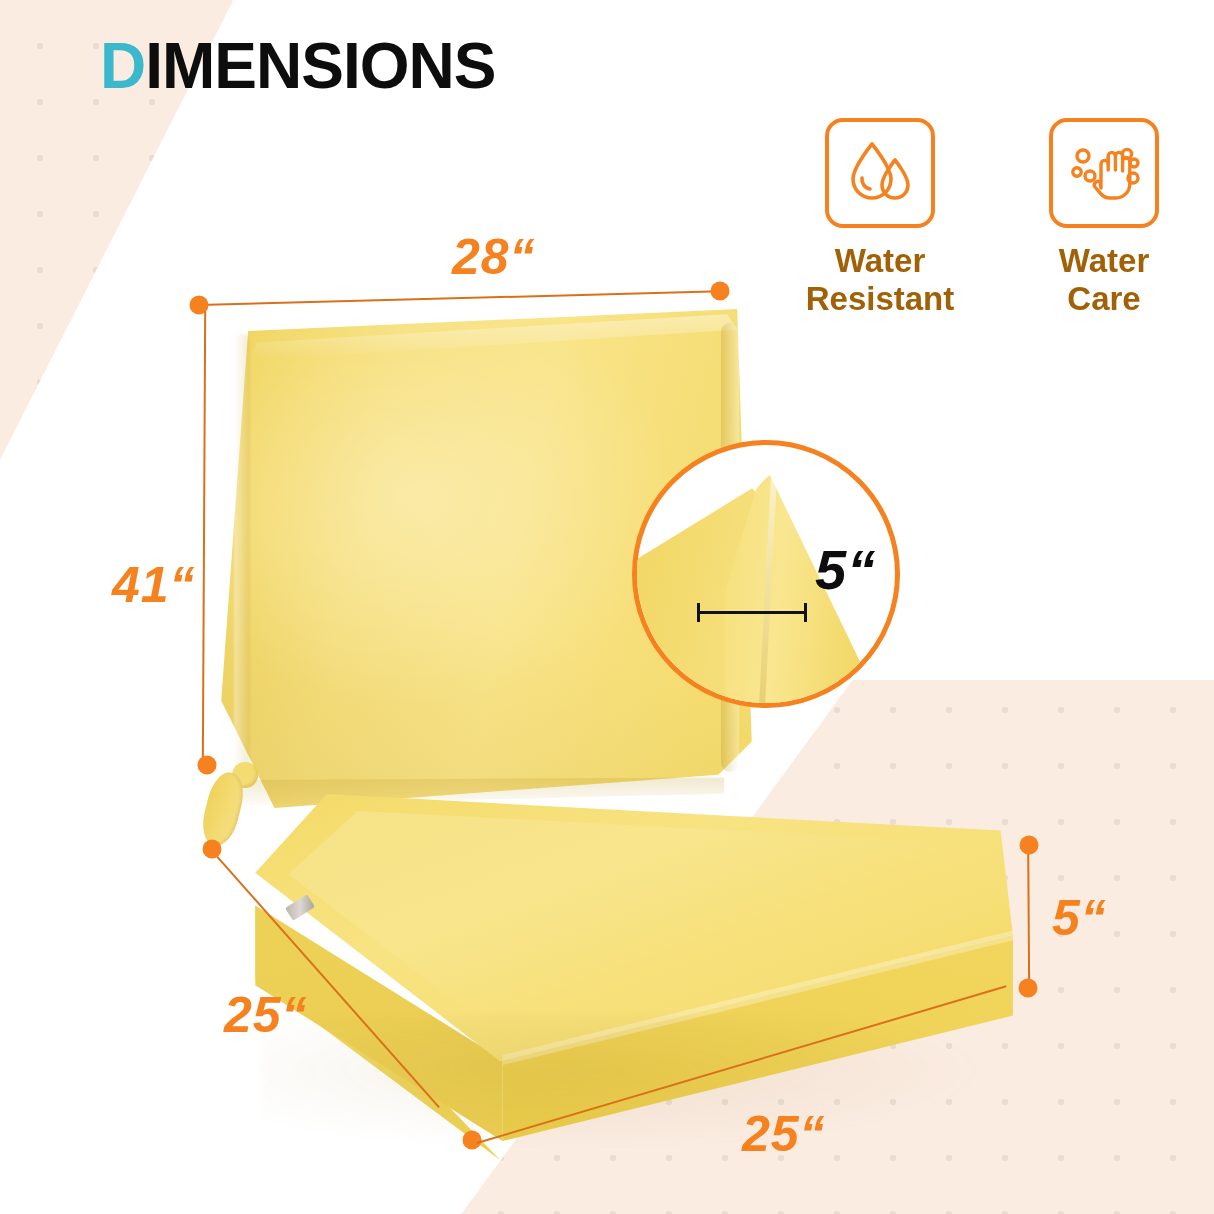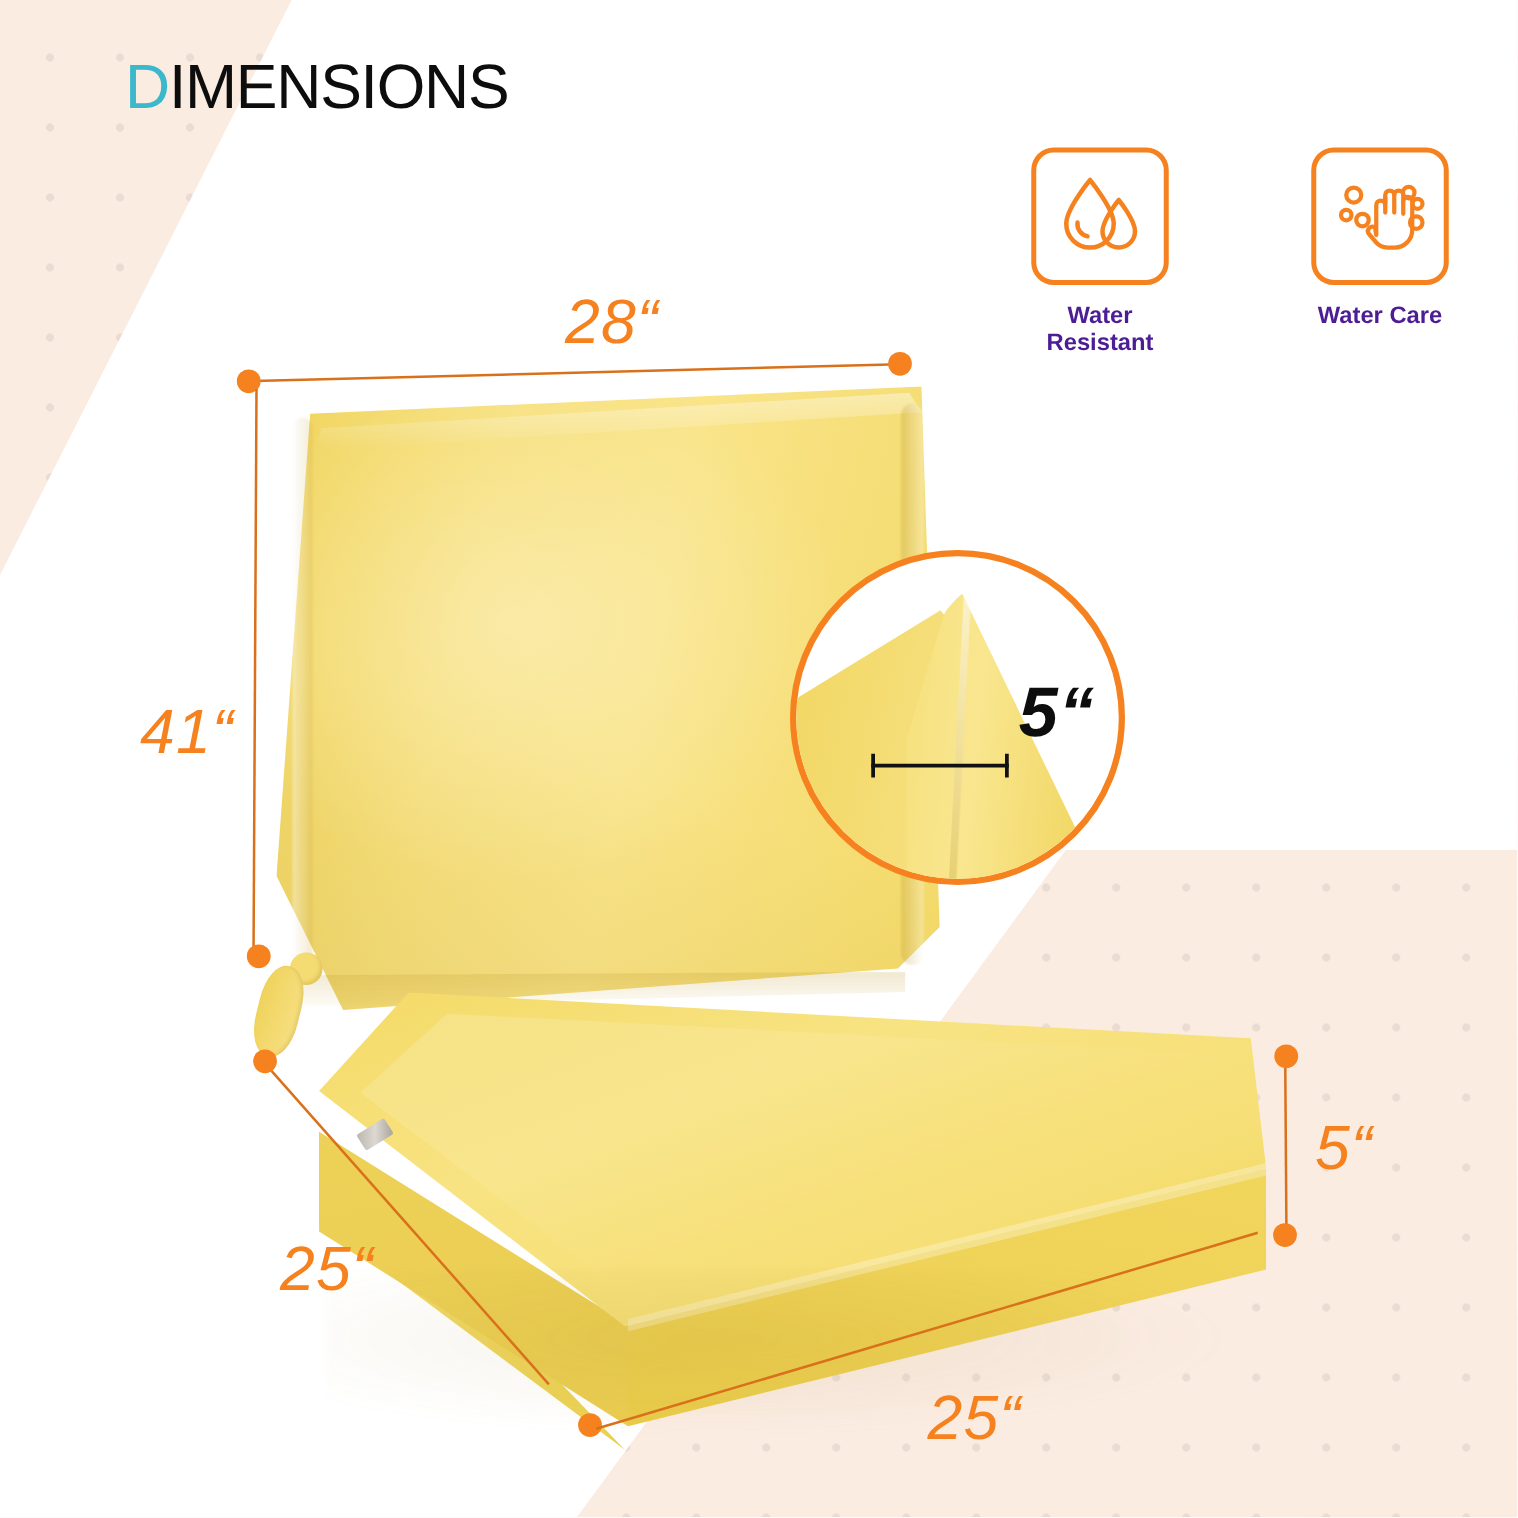--- a/index.html
+++ b/index.html
@@ -58,23 +58,23 @@
     clip-path: polygon(100% 0%, 100% 100%, 0% 100%, 52% 0%);
     background-image: radial-gradient(circle, rgba(120,115,110,0.13) 3.1px, rgba(0,0,0,0) 3.4px);
     background-size: 56px 56px;
     background-position: 12px 2px;
   }
 
   
   .title {
     position: absolute;
     left: 100px;
-    top: 44px;
-    font-size: 50px;
-    font-weight: normal;
+    top: 34px;
+    font-size: 64px;
+    font-weight: bold;
     letter-spacing: -1px;
     line-height: 1;
     white-space: nowrap;
   }
   .title .d-accent { color: #3bb8cc; }
   .title .rest { color: #0d0d0d; }
 
   
   .features {
     position: absolute;
@@ -94,23 +94,23 @@
     height: 110px;
     border: 4px solid #f5821f;
     border-radius: 18px;
     display: flex;
     align-items: center;
     justify-content: center;
     box-sizing: border-box;
   }
   .feature-label {
     margin-top: 14px;
-    font-size: 19px;
+    font-size: 33px;
     font-weight: bold;
-    color: #4c1d95;
+    color: #a16207;
     text-align: center;
     line-height: 1.16;
   }
 
   
   .product { position: absolute; inset: 0; }
 
   
   .back-cushion {
     position: absolute;
@@ -294,21 +294,21 @@
     position: absolute;
     background: #d9701a;
     transform-origin: 0 50%;
     height: 2.4px;
   }
   .dim-label {
     position: absolute;
     color: #f5821f;
     font-family: "Liberation Sans", sans-serif;
     font-style: italic;
-    font-weight: normal;
+    font-weight: bold;
     white-space: nowrap;
     letter-spacing: 1px;
   }
 
   
   .magnifier {
     position: absolute;
     left: 632px;
     top: 440px;
     width: 268px;

